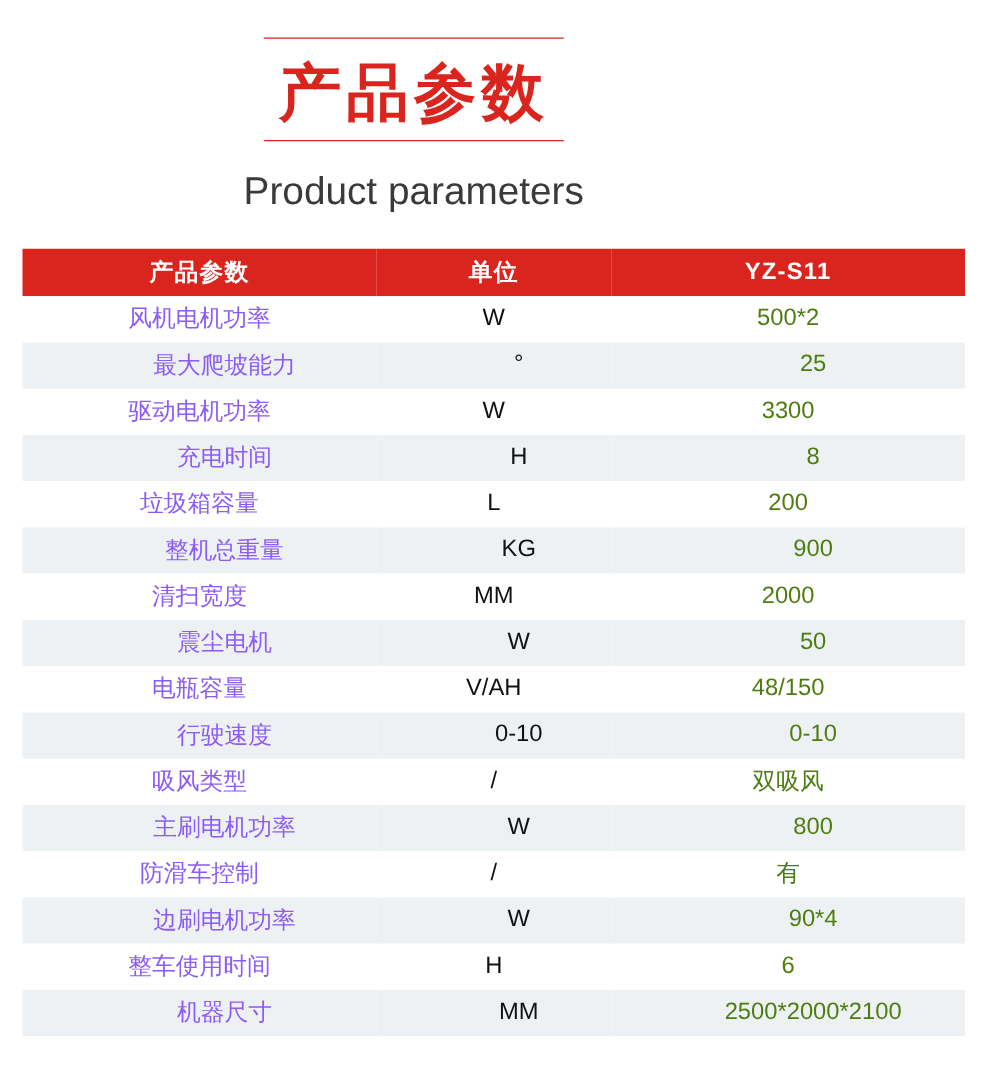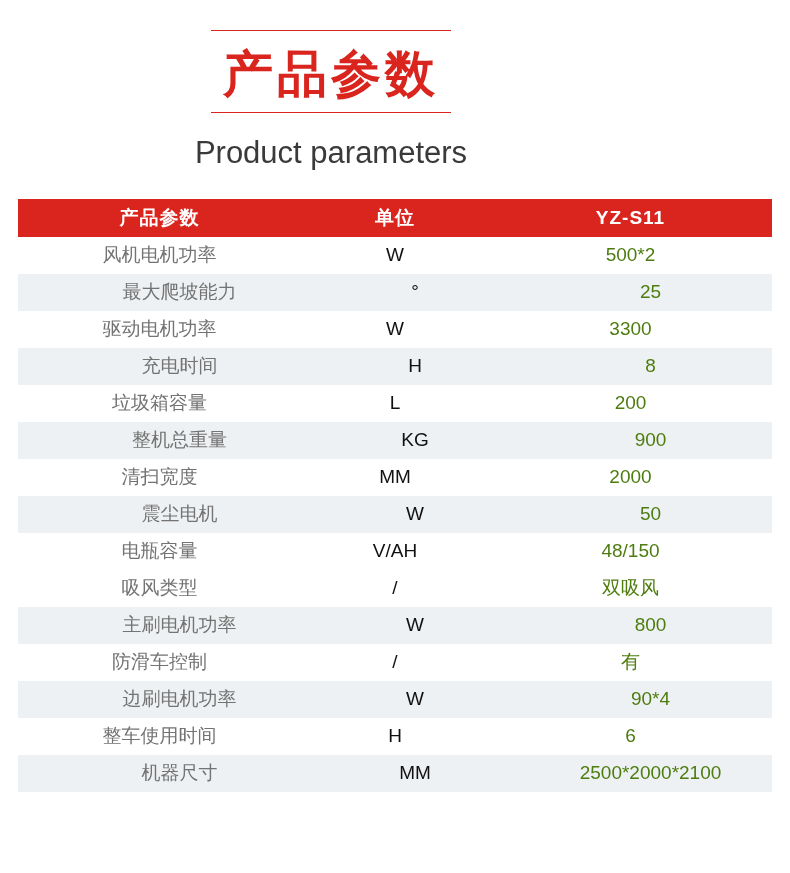--- a/index.html
+++ b/index.html
@@ -85,21 +85,21 @@
     height: 38px;
     letter-spacing: 1px;
   }
   table.spec tbody tr.odd td {
     background: #ffffff;
   }
   table.spec tbody tr.even td {
     background: #eef1f3;
     padding-left: 40px;
   }
-  table.spec td.c0 { width: 283px; color: #737373; }
+  table.spec td.c0 { width: 283px; color: #8b5cf6; }
   table.spec td.c1 { width: 188px; color: #111; }
   table.spec td.c2 { width: 283px; color: #4d7c0f; }
   table.spec th.c0 { width: 283px; }
   table.spec th.c1 { width: 188px; }
   table.spec th.c2 { width: 283px; }
 </style>
 </head>
 <body>
 
 <div class="page">
@@ -161,20 +161,25 @@
           <tr class="even">
             <td class="c0">震尘电机</td>
             <td class="c1">W</td>
             <td class="c2">50</td>
           </tr>
           <tr class="odd">
             <td class="c0">电瓶容量</td>
             <td class="c1">V/AH</td>
             <td class="c2">48/150</td>
           </tr>
+          <tr class="even">
+            <td class="c0">行驶速度</td>
+            <td class="c1">0-10</td>
+            <td class="c2">0-10</td>
+          </tr>
           <tr class="odd">
             <td class="c0">吸风类型</td>
             <td class="c1">/</td>
             <td class="c2">双吸风</td>
           </tr>
           <tr class="even">
             <td class="c0">主刷电机功率</td>
             <td class="c1">W</td>
             <td class="c2">800</td>
           </tr>

